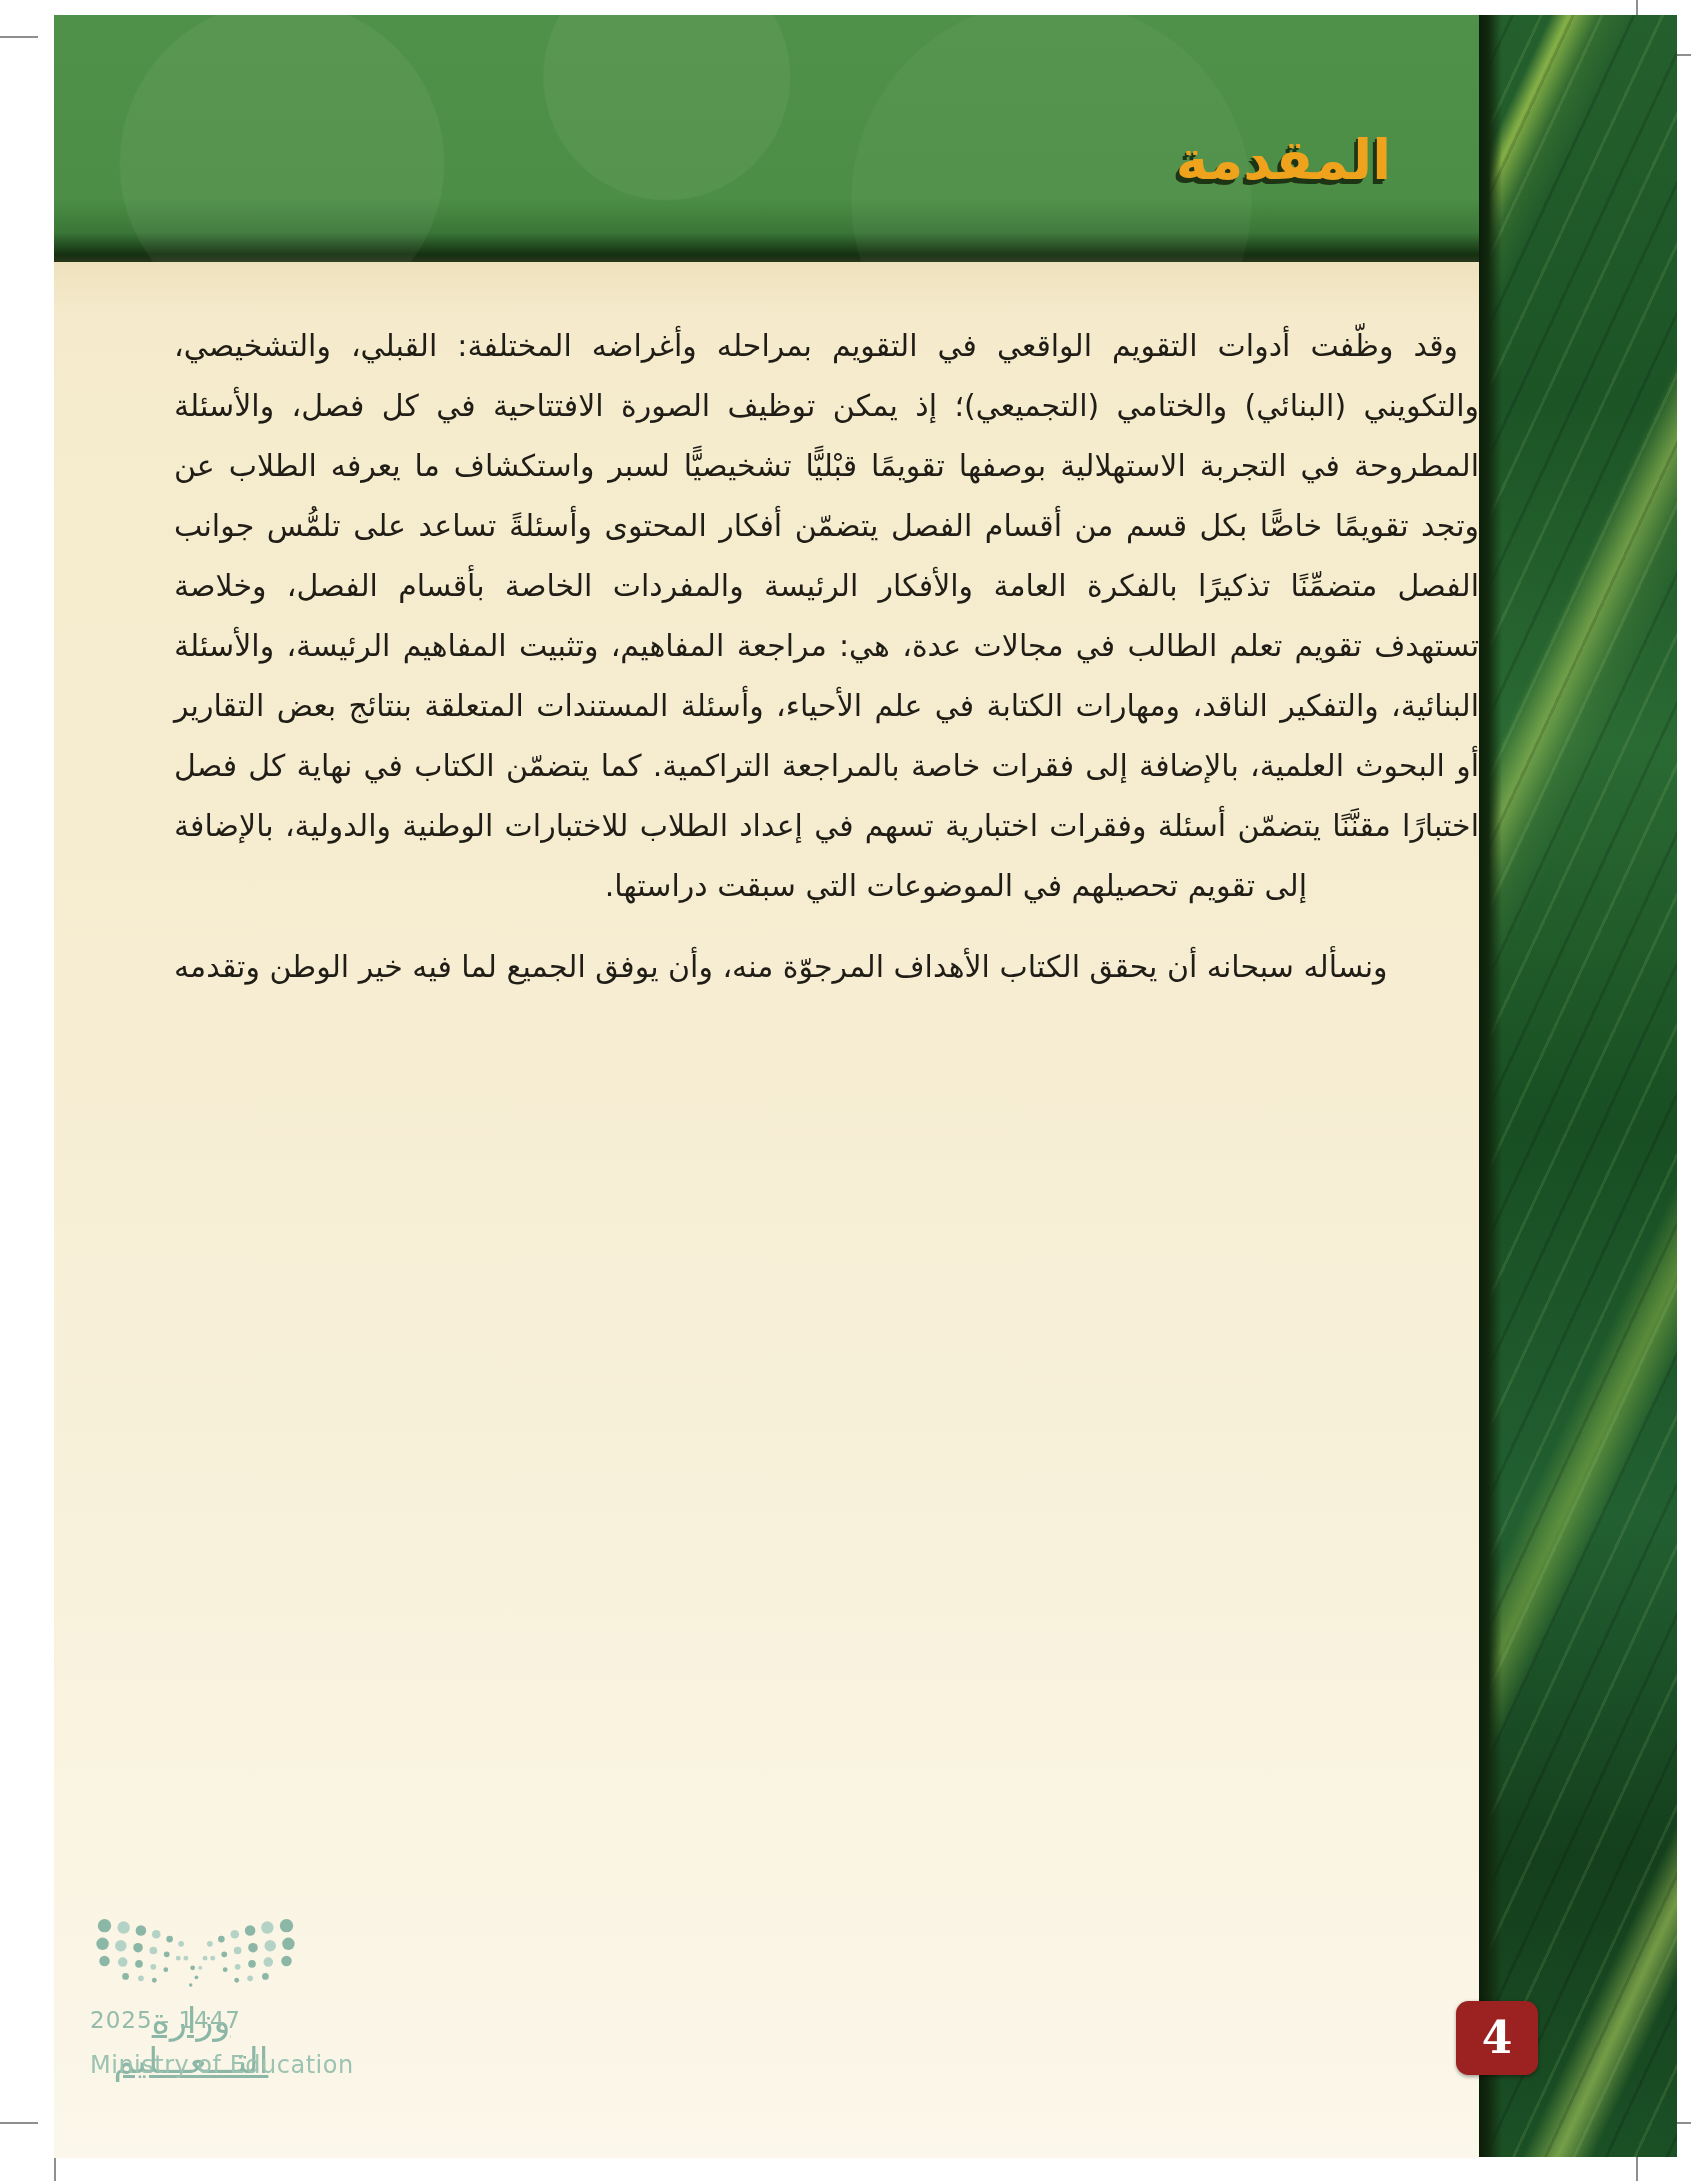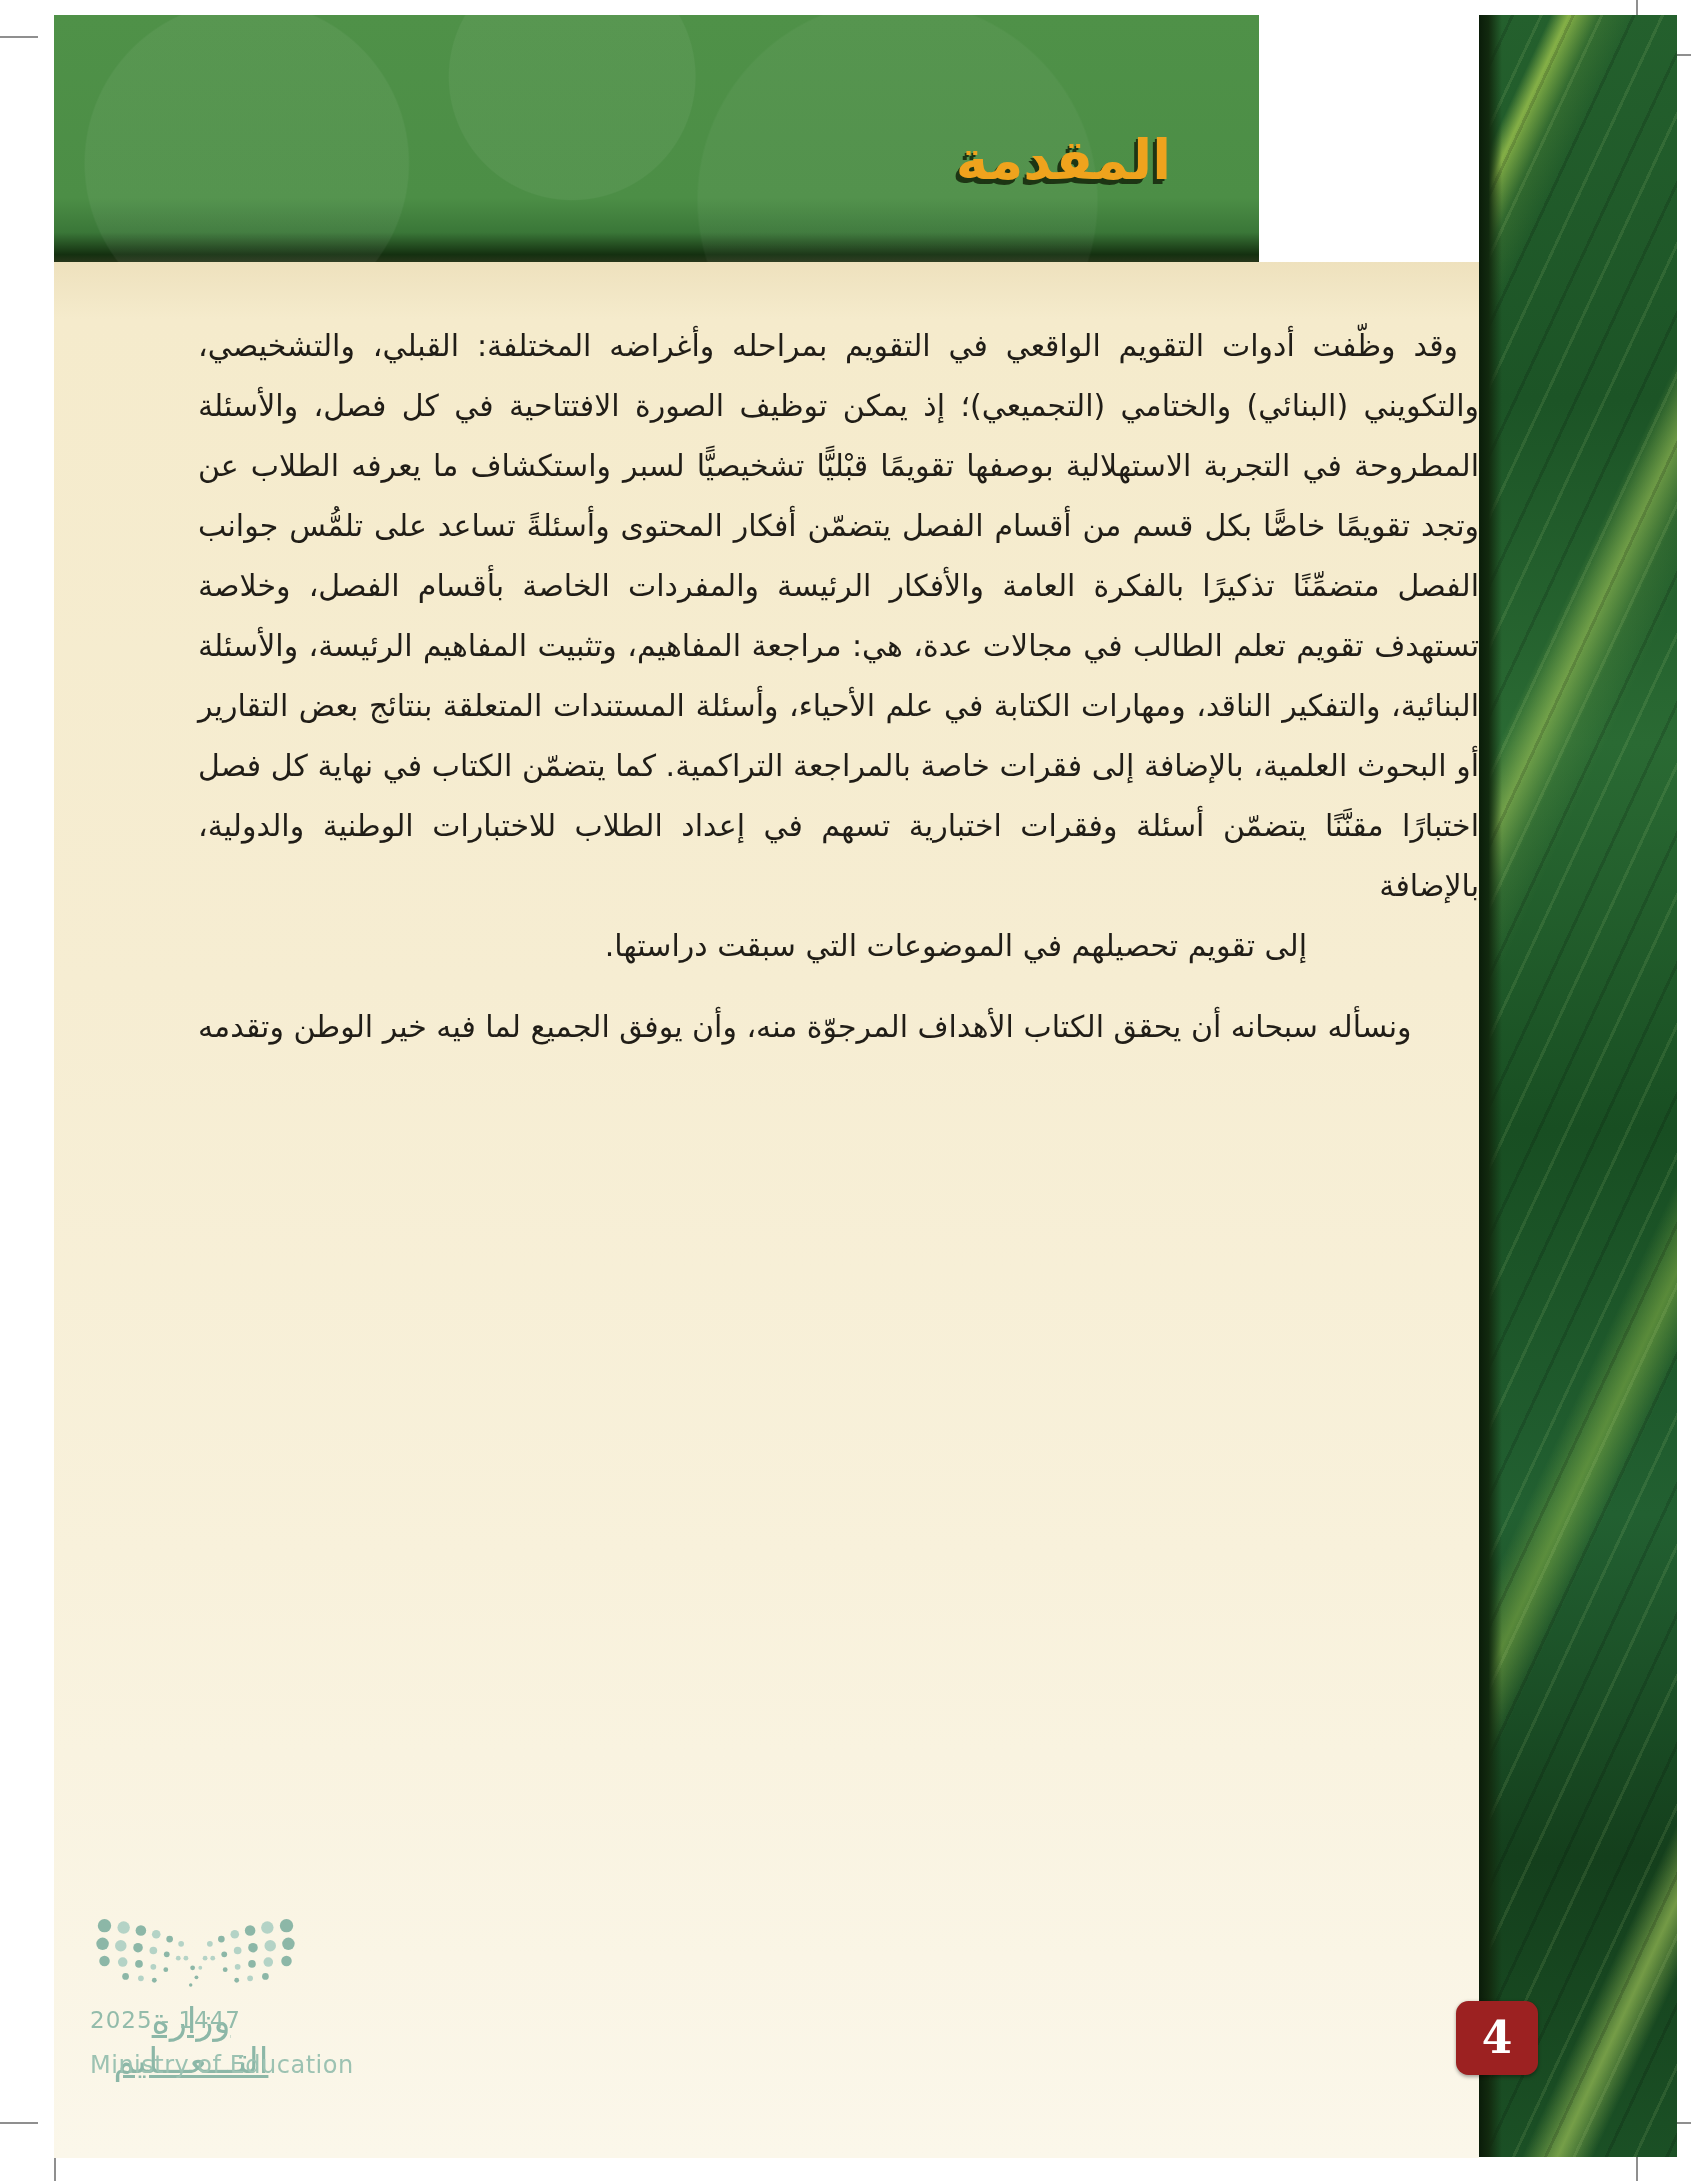--- a/index.html
+++ b/index.html
@@ -3,42 +3,42 @@
 <meta charset="utf-8">
 <style>
   html,body{margin:0;padding:0;background:#ffffff;}
   .canvas{position:relative;width:1692px;height:2181px;background:#ffffff;overflow:hidden;
           font-family:"DejaVu Sans",sans-serif;}
   
   .mark{position:absolute;background:#8f8f8f;}
   
   .page{position:absolute;left:54px;top:15.3px;width:1623px;height:2142px;}
   
-  .header{position:absolute;left:0;top:0;width:1205px;height:247px;
+  .header{position:absolute;left:0;top:0;width:1425px;height:247px;
     background:
       radial-gradient(circle 163px at 16% 60%, rgba(255,255,255,.05) 0 99%, rgba(255,255,255,0) 100%),
       radial-gradient(circle 124px at 43% 25%, rgba(255,255,255,.05) 0 99%, rgba(255,255,255,0) 100%),
       radial-gradient(circle 201px at 70% 75%, rgba(255,255,255,.04) 0 99%, rgba(255,255,255,0) 100%),
       linear-gradient(180deg,#4f9148 0%,#4c8e46 74%,#3a7738 88%,#143010 97%,#27361a 100%);}
   .title{position:absolute;right:88px;top:113px;margin:0;
     font:700 55px "DejaVu Sans",sans-serif;color:#efa31d;
     text-shadow:-3.8px 4.8px 0 #1d3514,-1.9px 1.9px 0 #1d3514;}
   
   .leaf{position:absolute;left:1425px;top:0;width:198px;height:2142px;
     background:
       linear-gradient(90deg,#0a1c09 0,#122a0f 9.6px,rgba(18,42,15,0) 23px),
       repeating-linear-gradient(115deg, rgba(215,238,155,.10) 0 2.9px, rgba(0,0,0,0) 2.9px 29px, rgba(0,0,0,.14) 29px 32px, rgba(0,0,0,0) 32px 55px),
       linear-gradient(115deg, rgba(0,0,0,0) 0 6%, rgba(160,198,78,.78) 7.5%, rgba(160,198,78,.14) 10%, rgba(0,0,0,0) 13%, rgba(0,0,0,0) 30%, rgba(172,206,92,.55) 33%, rgba(172,206,92,.10) 36%, rgba(0,0,0,0) 39%, rgba(0,0,0,0) 62%, rgba(150,190,75,.5) 65.5%, rgba(0,0,0,0) 69%, rgba(0,0,0,0) 87%, rgba(178,212,96,.6) 90%, rgba(0,0,0,0) 93%),
       linear-gradient(180deg,#24602d 0%,#1c5426 18%,#2a6a33 34%,#184e22 52%,#226031 70%,#143f1c 86%,#1b5025 100%);}
   
   .content{position:absolute;left:0;top:247px;width:1425px;height:1896px;
     background:linear-gradient(180deg,#eee1bd 0%,#f5ebcc 3%,#f6edd2 38%,#f8f1db 68%,#fbf7ea 100%);}
   .textblock{position:absolute;left:120px;right:0;top:54px;direction:rtl;
     color:#201d17;font-size:30px;}
-  .ln{line-height:60px;white-space:nowrap_off;margin-left:24px;}
+  .ln{line-height:60px;white-space:nowrap_off;}
   .just{text-align:justify;text-align-last:justify;}
   .ind{padding-right:21px;}
   .p1-last{text-align:right;padding-left:0;padding-right:172px;}
   .ral{text-align:left;}
   .pgap{height:21px;}
   
   .logo-dots{position:absolute;left:39px;top:1899px;}
   .logo-ar{position:absolute;left:34px;top:1986px;width:206px;direction:rtl;text-align:center;
     font-size:35px;color:#8cb7a7;text-decoration:underline;}
   .logo-en{position:absolute;left:36px;top:2036px;font-size:24px;letter-spacing:0.5px;color:#9cc2b2;}

